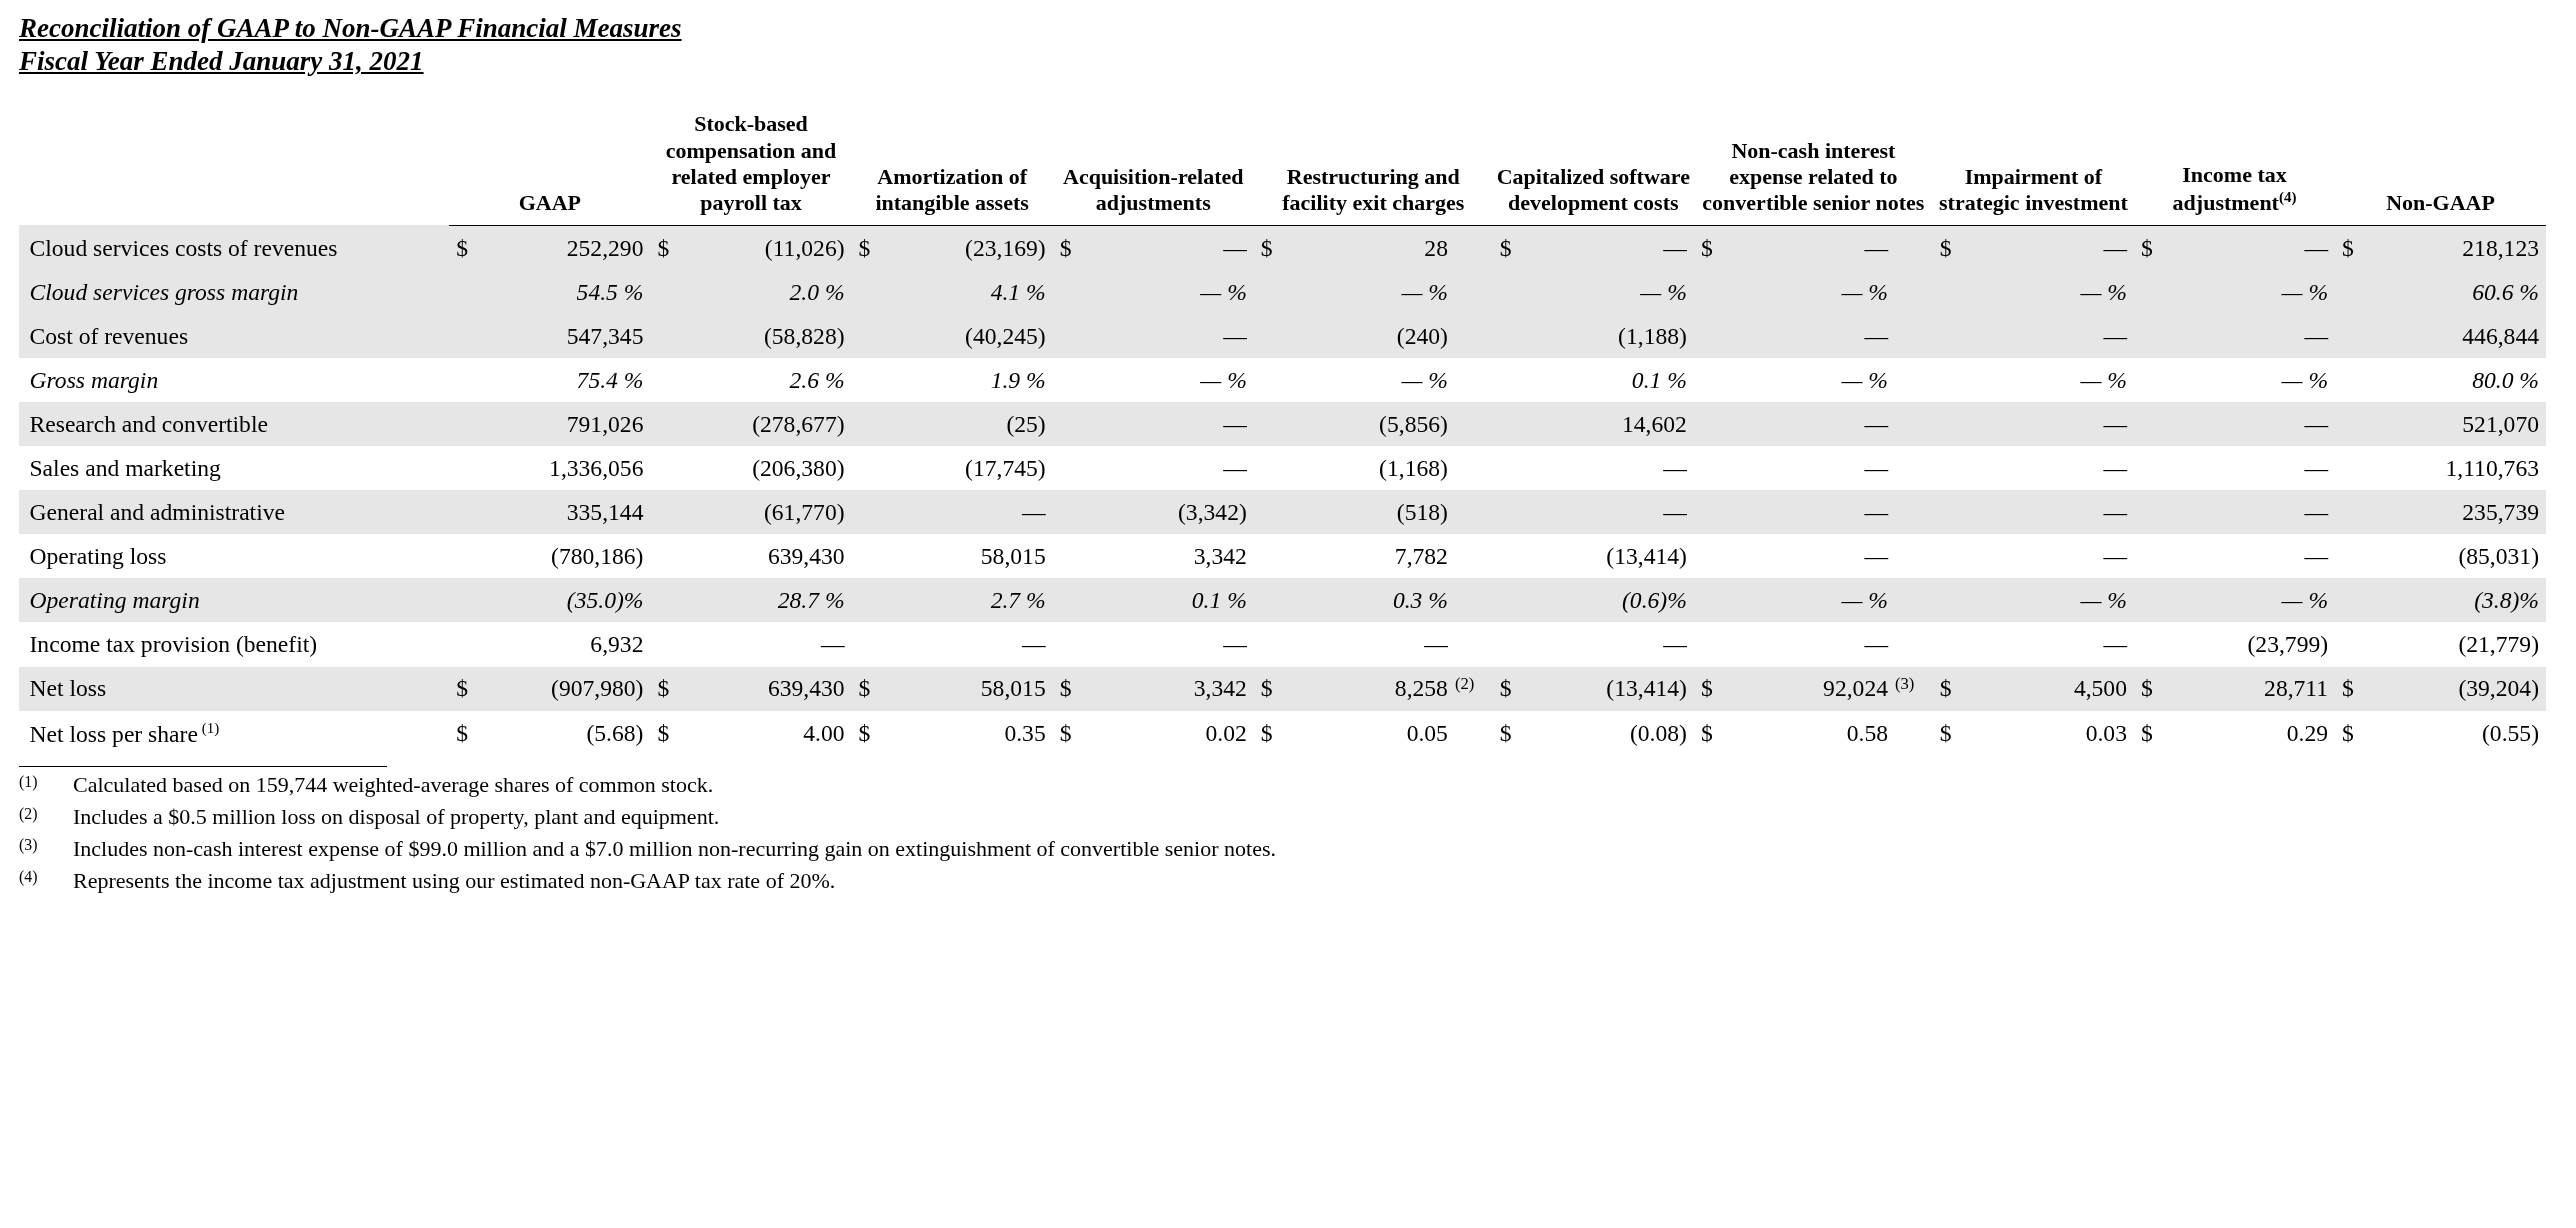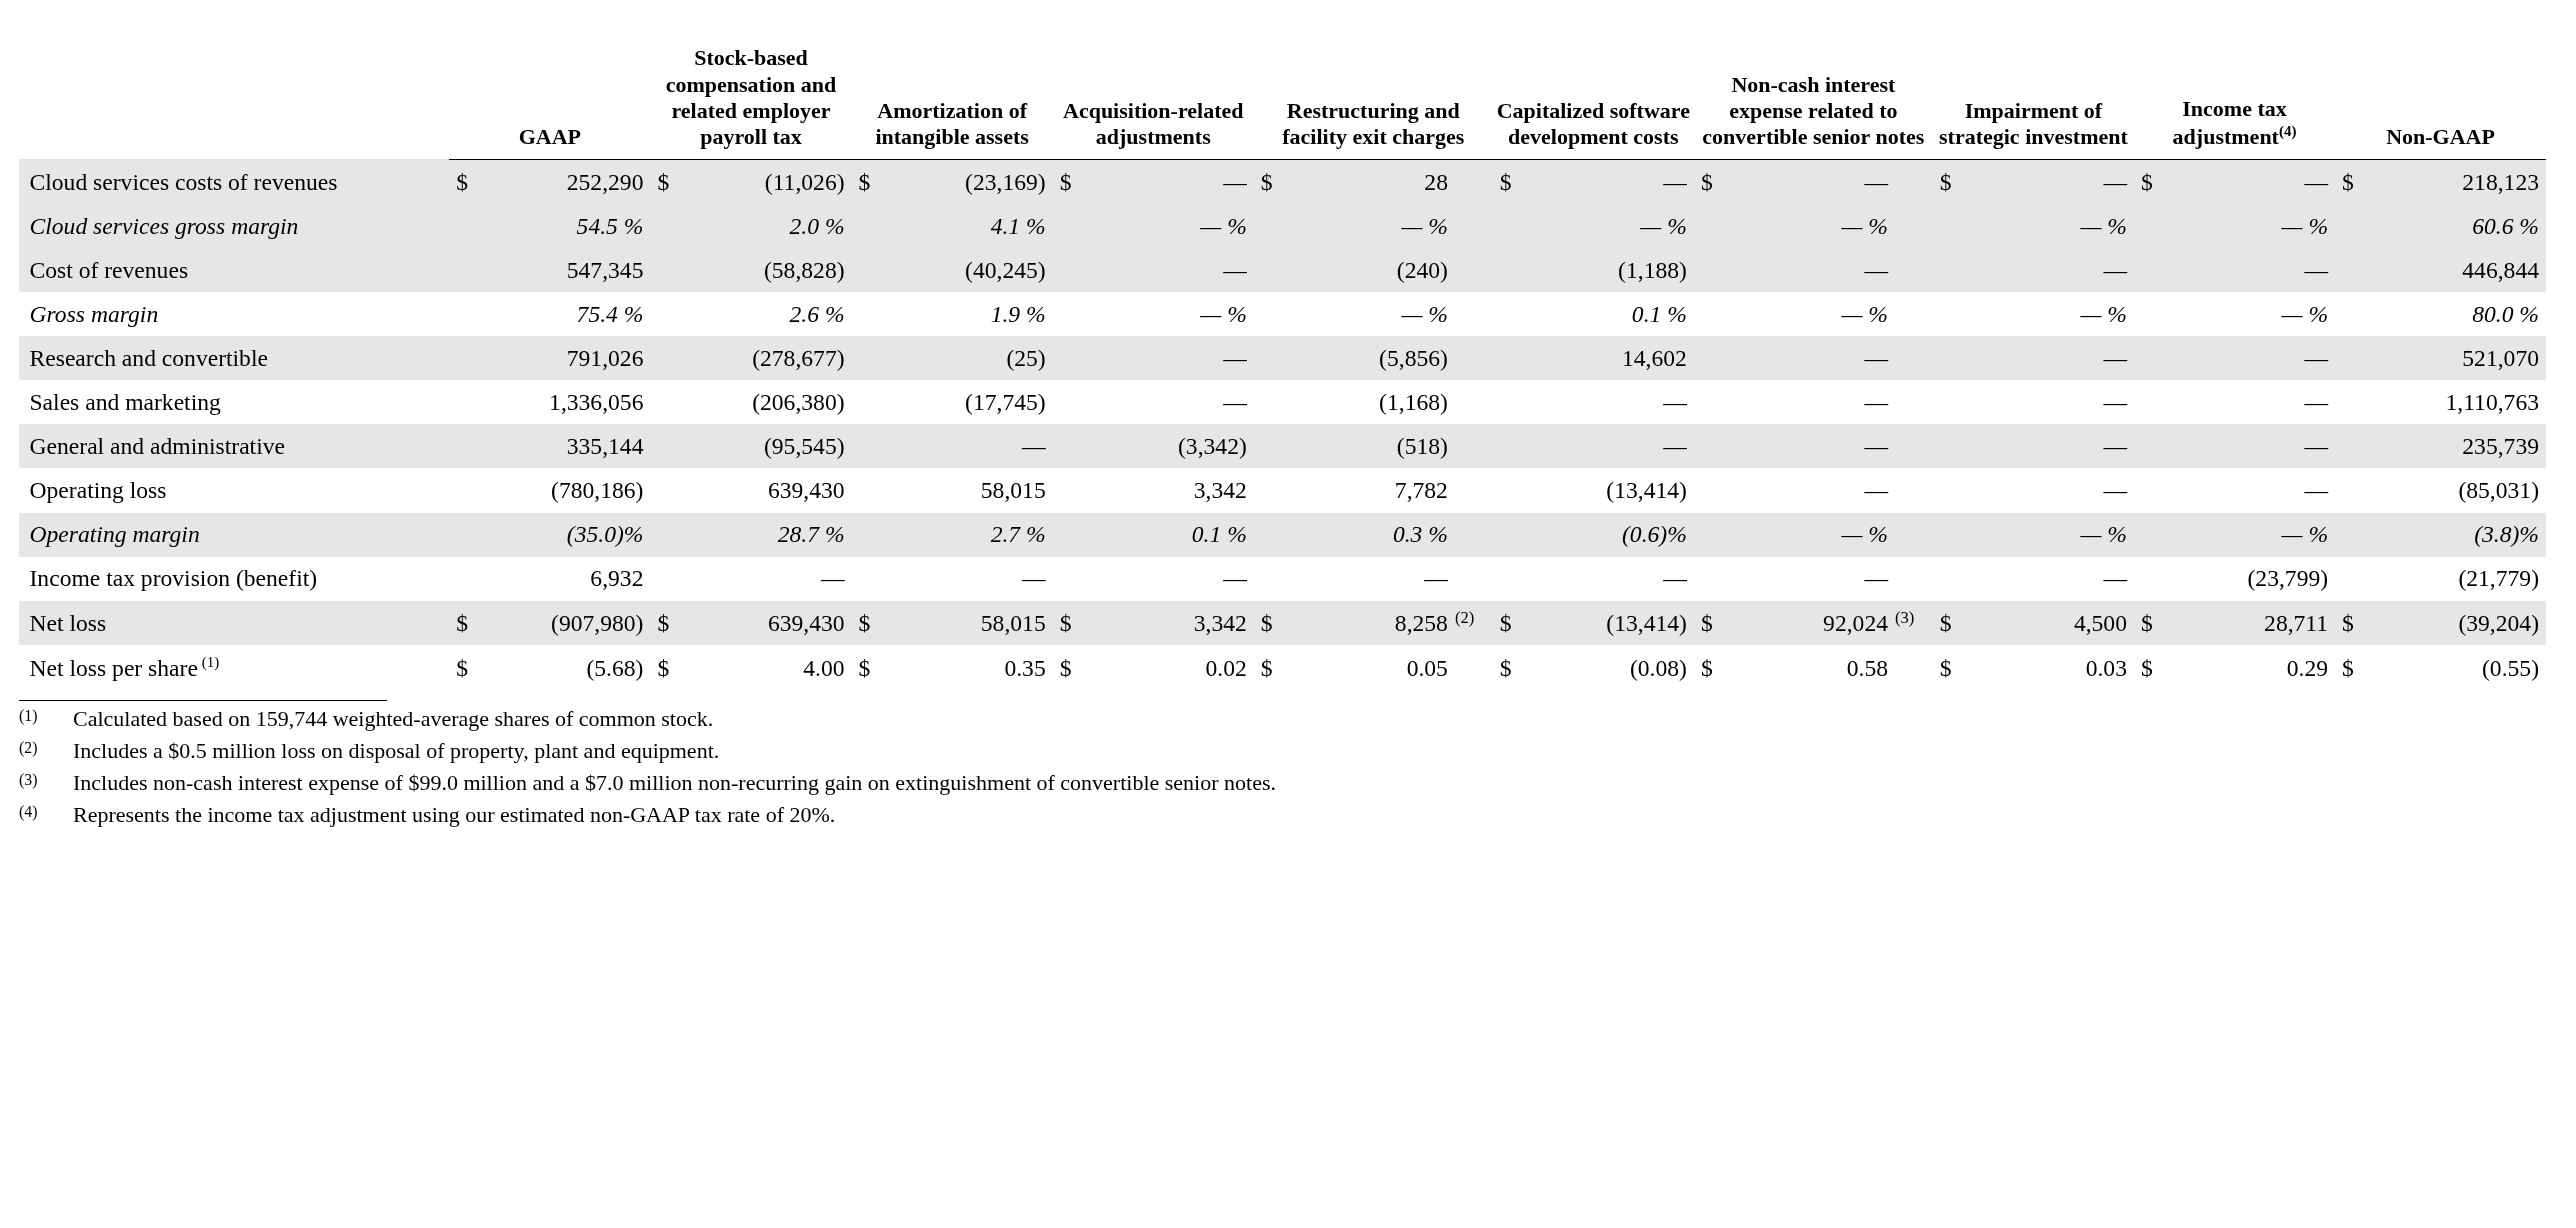--- a/index.html
+++ b/index.html
@@ -96,20 +96,24 @@
     font-size: 15.8px;
     padding-top: 1.8px;
   }
   .fn-text { flex: 1 1 auto; }
 </style>
 </head>
 <body>
 
 <div class="page">
 
+  <div class="doc-title">
+    <span class="line">Reconciliation of GAAP to Non-GAAP Financial Measures</span>
+    <span class="line">Fiscal Year Ended January 31, 2021</span>
+  </div>
 
   <table class="fin">
     <colgroup>
       <col class="lbl">
       <col class="cur">
         <col class="num">
       <col class="cur">
         <col class="num">
       <col class="cur">
         <col class="num">
@@ -314,21 +318,21 @@
           <td class="cur"></td>
           <td class="num">—</td>
           <td class="cur"></td>
           <td class="num">1,110,763</td>
         </tr>
         <tr class="shade">
           <td class="label">General and administrative</td>
           <td class="cur"></td>
           <td class="num">335,144</td>
           <td class="cur"></td>
-          <td class="num">(95,545)</td>
+          <td class="num">(61,770)</td>
           <td class="cur"></td>
           <td class="num">—</td>
           <td class="cur"></td>
           <td class="num">(3,342)</td>
           <td class="cur"></td>
           <td class="num">(518)</td>
           <td class="fn"></td>
           <td class="cur"></td>
           <td class="num">—</td>
           <td class="cur"></td>

